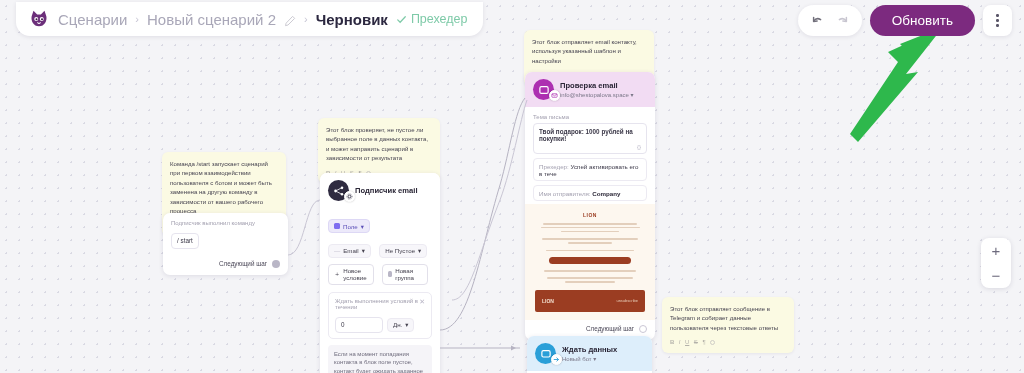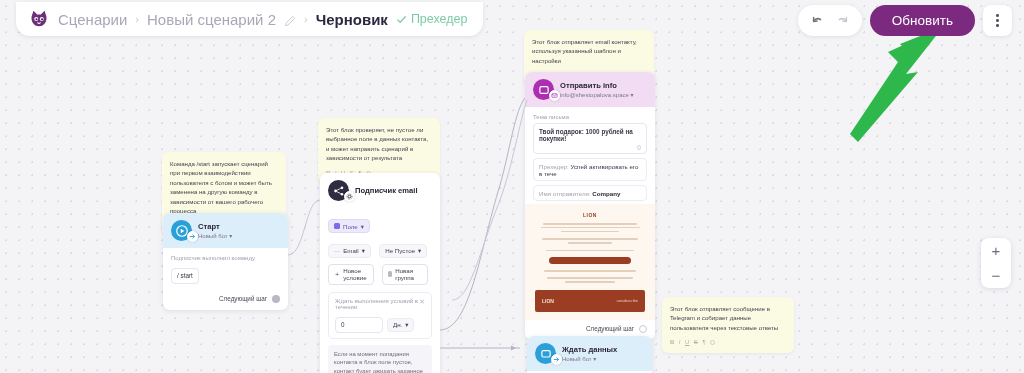--- a/index.html
+++ b/index.html
@@ -250,39 +250,20 @@
       <b>B</b>
       <i>I</i>
       <u>U</u>
       <s>S</s>
       <span style="font-size:6px;">¶</span>
       <span class="note-dot"></span>
     </div>
   </div>
 
   <div class="node" style="left:163px; top:213px; width:125px;">
-    <div class="node-head blue">
-      <span class="node-icon blue">
-        <svg width="12" height="12" viewBox="0 0 16 16">
-            <circle cx="8" cy="8" r="7" fill="none" stroke="#fff" stroke-width="1.6"></circle>
-            <path d="M6.3 5 L11 8 L6.3 11 Z" fill="#fff"></path>
-          </svg>
-        <span class="node-badge">
-          <svg width="7" height="7" viewBox="0 0 12 12">
-              <path d="M2 6 L9 6 M6.5 3.2 L9.5 6 L6.5 8.8" stroke="#2a9fd8" stroke-width="1.5" fill="none" stroke-linecap="round"></path>
-            </svg>
-        </span>
-      </span>
-      <span style="display:flex;flex-direction:column;">
-        <span class="node-title">Старт</span>
-        <span class="node-sub">
-          <span>Новый бот</span> <span>▾</span>
-        </span>
-      </span>
-    </div>
     <div class="node-body">
       <div class="field-label">Подписчик выполнил команду</div>
       <div class="input-box" style="display:inline-block;">/ start</div>
     </div>
     <div class="next-step">
       <span>Следующий шаг</span>
       <span class="port"></span>
     </div>
   </div>
 
@@ -380,21 +361,21 @@
             <rect x="2.5" y="3.5" width="11" height="9" rx="2" fill="none" stroke="#fff" stroke-width="1.6"></rect>
           </svg>
         <span class="node-badge">
           <svg width="7" height="7" viewBox="0 0 12 12">
               <rect x="1.5" y="3" width="9" height="6" rx="1" fill="none" stroke="#ad2fb1" stroke-width="1.2"></rect>
               <path d="M1.8 3.6 L6 6.6 L10.2 3.6" stroke="#ad2fb1" stroke-width="1.1" fill="none"></path>
             </svg>
         </span>
       </span>
       <span style="display:flex;flex-direction:column;">
-        <span class="node-title">Отправить info</span>
+        <span class="node-title">Проверка email</span>
         <span class="node-sub">
           <span>info@shestopalova.space</span> <span>▾</span>
         </span>
       </span>
     </div>
     <div class="node-body" style="padding-bottom:3px;">
       <div class="field-label">Тема письма</div>
       <div class="input-box">
         <span style="font-weight:bold;">Твой подарок: 1000 рублей на покупки!</span>
         <div style="text-align:right;color:#b9b6c6;font-size:6px;margin-top:2px;">{}</div>

